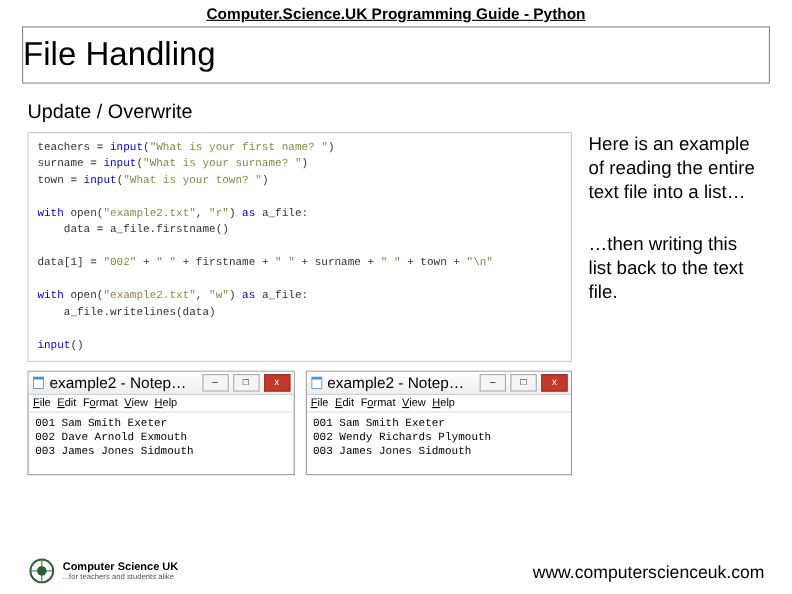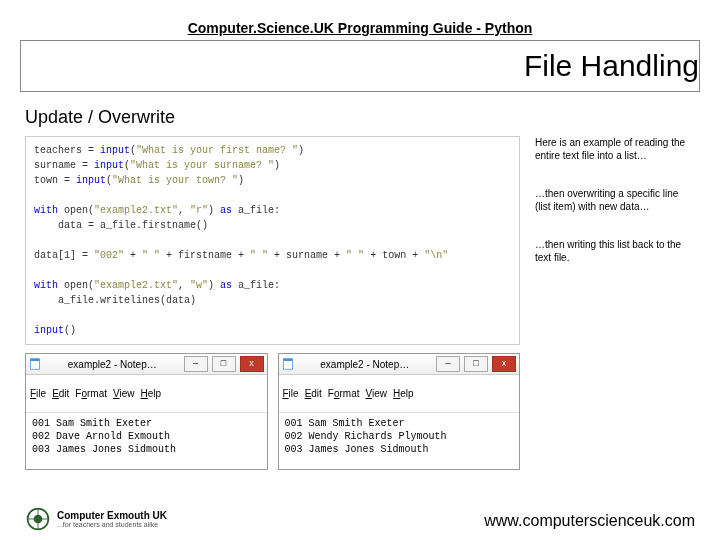--- a/index.html
+++ b/index.html
@@ -10,45 +10,45 @@
     font-family: Arial, sans-serif;
     background: #fff;
     position: relative;
     box-sizing: border-box;
   }
   .header-bar {
     text-align: center;
     font-weight: bold;
     font-size: 14px;
     text-decoration: underline;
-    padding: 20px 0 2px 0;
+    padding: 4px 0 2px 0;
   }
   .title-box {
     margin: 2px 20px 10px 20px;
     border: 1px solid #888;
-    text-align: right;
+    text-align: left;
     font-size: 30px;
     padding: 8px 0;
     font-family: Arial, sans-serif;
   }
   .section-heading {
     font-size: 18px;
     padding: 5px 25px 8px 25px;
   }
   .content-area {
     display: flex;
     padding: 0 25px;
     gap: 15px;
   }
   .left-col {
     flex: 1;
   }
   .right-col {
     width: 160px;
-    font-size: 10px;
+    font-size: 17px;
     line-height: 1.3;
   }
   .right-col p {
     margin: 0 0 25px 0;
   }
   .code-box {
     border: 1px solid #ccc;
     background: #fff;
     padding: 6px 8px;
     font-family: "Courier New", monospace;
@@ -78,41 +78,40 @@
     padding: 2px 3px;
     gap: 4px;
   }
   .np-icon {
     width: 12px;
     height: 12px;
     display: inline-block;
   }
   .np-title-text {
     flex: 1;
-    font-size: 10px;
+    font-size: 14px;
     white-space: nowrap;
     overflow: hidden;
-    text-align: center;
   }
   .np-btn {
     width: 22px;
     height: 14px;
     border: 1px solid #aaa;
     text-align: center;
     font-size: 9px;
     line-height: 12px;
     background: #f5f5f5;
   }
   .np-close {
     background: #c0392b;
     color: #fff;
     border-color: #a03020;
   }
   .np-menu {
-    padding: 13px 4px;
+    padding: 2px 4px;
     border-bottom: 1px solid #ddd;
     font-size: 10px;
   }
   .np-menu span { margin-right: 6px; }
   .np-menu u { text-decoration: underline; }
   .np-body {
     padding: 4px 6px;
     font-family: "Courier New", monospace;
     font-size: 10px;
     white-space: pre;
@@ -207,31 +206,30 @@
         <div class="np-body">001 Sam Smith Exeter
 002 Wendy Richards Plymouth
 003 James Jones Sidmouth</div>
       </div>
     </div>
 
   </div>
 
   <div class="right-col">
     <p>Here is an example of reading the entire text file into a list…</p>
-    <p>…then overwriting a specific line (list item) with new data…</p>
     <p>…then writing this list back to the text file.</p>
   </div>
 </div>
 
 <div class="logo-area">
   <svg class="logo-gfx" viewBox="0 0 30 30">
     <circle cx="15" cy="15" r="12" fill="none" stroke="#2c5f2d" stroke-width="2"></circle>
     <circle cx="15" cy="15" r="5" fill="#2c5f2d"></circle>
     <line x1="15" y1="3" x2="15" y2="27" stroke="#2c5f2d" stroke-width="1"></line>
     <line x1="3" y1="15" x2="27" y2="15" stroke="#2c5f2d" stroke-width="1"></line>
   </svg>
   <div class="logo-text">
-    <div class="t1">Computer Exmouth UK</div>
+    <div class="t1">Computer Science UK</div>
     <div class="t2">...for teachers and students alike</div>
   </div>
 </div>
 
 <div class="footer">www.computerscienceuk.com</div>
 
 </body></html>

